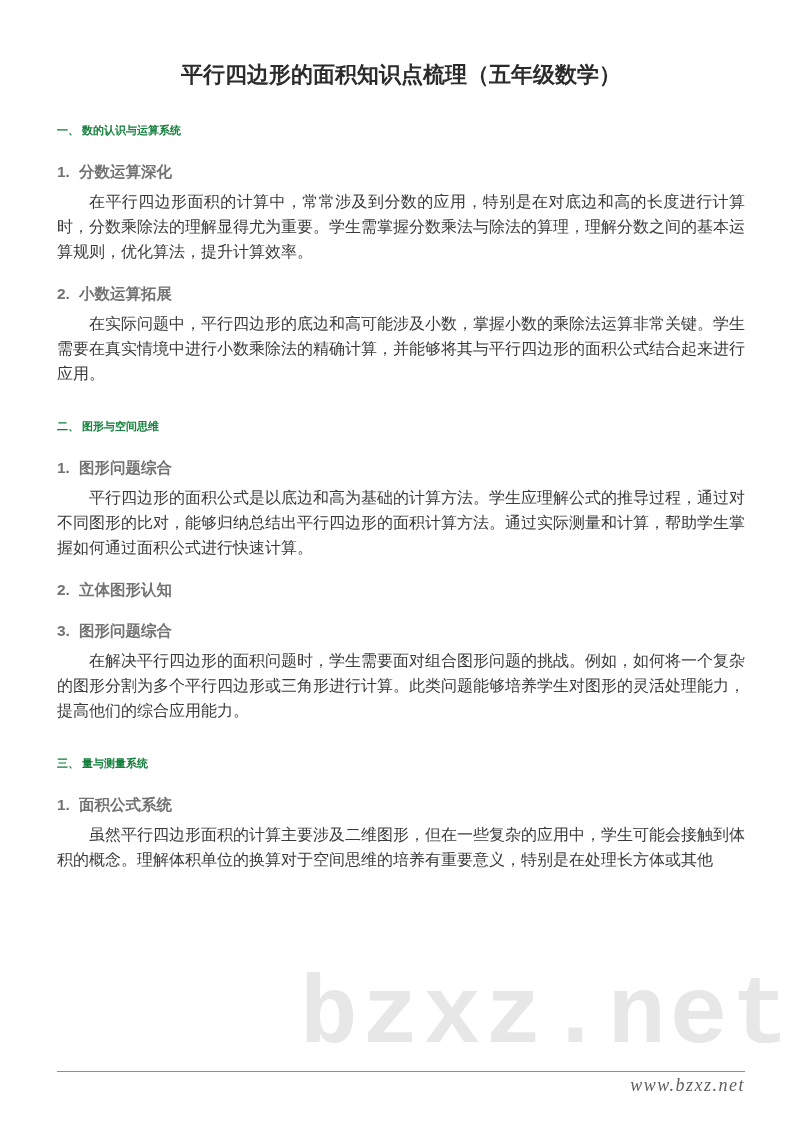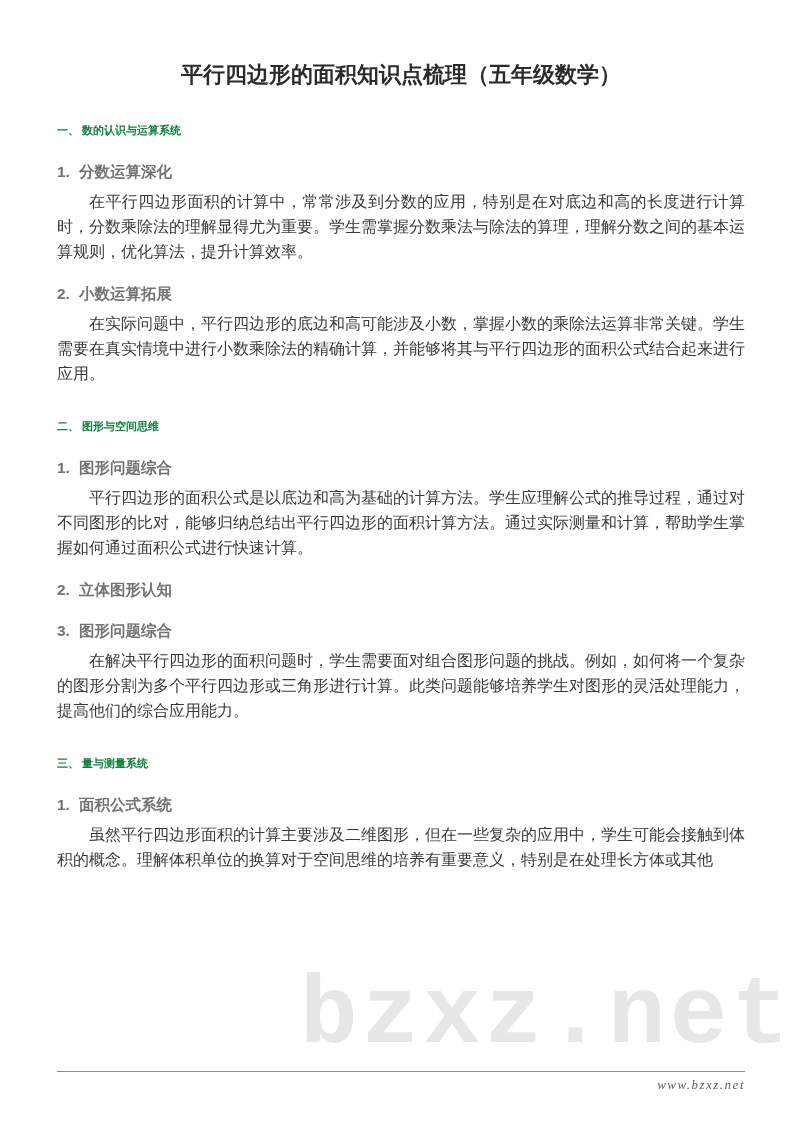--- a/index.html
+++ b/index.html
@@ -78,21 +78,21 @@
     left: 57px;
     right: 55px;
     top: 1071px;
     border-top: 1px solid #8f8f8f;
     padding-top: 3px;
     text-align: right;
   }
   .footer-site {
     font-family: "Liberation Serif", serif;
     font-style: italic;
-    font-size: 13px;
+    font-size: 18px;
     letter-spacing: 1.5px;
     color: #5f5f5f;
     text-align: center;
   }
 </style>
 </head>
 <body>
 
 <div class="page">
 

